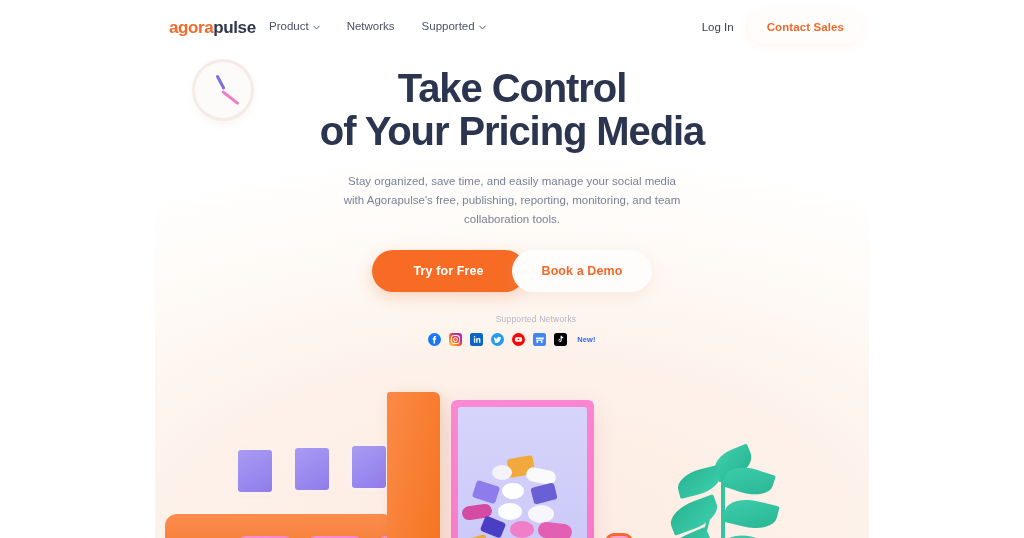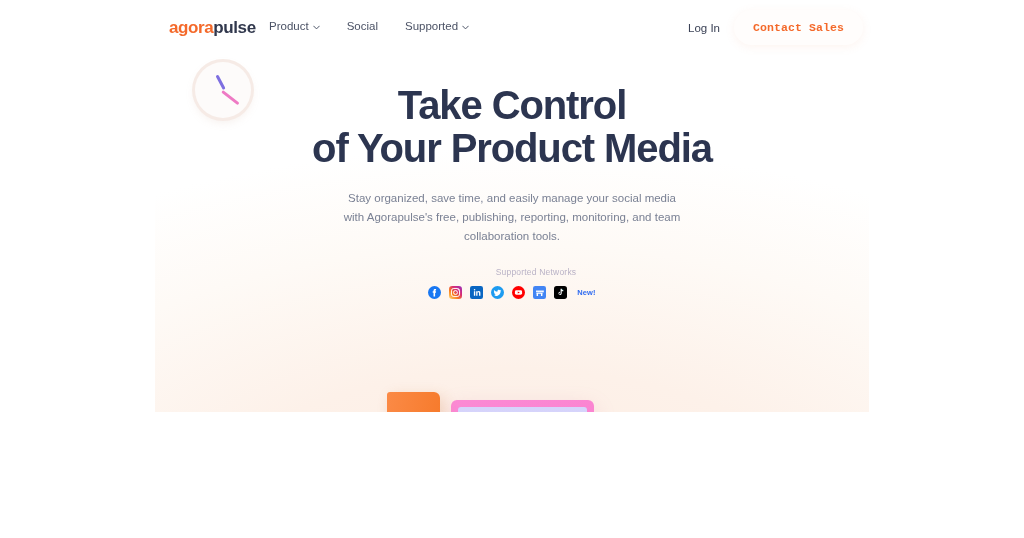--- a/index.html
+++ b/index.html
@@ -4,21 +4,21 @@
 <style>
   * { margin:0; padding:0; box-sizing:border-box; }
   html,body { width:1024px; height:538px; overflow:hidden; }
   body {
     font-family:"Liberation Sans", sans-serif;
     background:#ffffff;
     position:relative;
   }
 
   
-  .page { position:relative; width:1024px; height:412px; background:#fff; overflow:hidden;padding-left:32px; }
+  .page { position:relative; width:1024px; height:538px; background:#fff; overflow:hidden;padding-left:32px; }
 
   
   .hero-art {
     position:absolute; left:155px; top:44px; width:714px; height:494px;
     background:
       radial-gradient(ellipse 120% 90% at 50% 100%, #fdece2 0%, #fdf1e9 38%, #fefaf6 66%, rgba(255,255,255,0) 88%);
     overflow:hidden;
     pointer-events:none;
   }
   .art-inner { position:absolute; left:0; top:0; width:714px; height:494px; }
@@ -116,36 +116,36 @@
     font-size:11.5px; color:#4b5265; display:flex; align-items:flex-end; gap:4px;
     cursor:pointer; white-space:nowrap;
   }
   .chev { width:7px; height:7px; display:inline-block; position:relative; top:-1px; }
   .chev svg { display:block; }
 
   .nav-right { position:absolute; right:161px; top:10px; display:flex; align-items:center; gap:0; }
   .login {
     font-size:11.5px; color:#3b4256; padding:0 14px; cursor:pointer; white-space:nowrap;
   }
-  .btn { border:none; cursor:pointer; white-space:nowrap; font-family:Liberation Mono, monospace; }
+  .btn { border:none; cursor:pointer; white-space:nowrap; font-family:Liberation Sans, sans-serif; }
   .btn-ghost {
     background:#fffdfc; color:#f4692a; font-size:11.5px; font-weight:700;
     padding:11px 19px; border-radius:20px; letter-spacing:.1px;
     box-shadow:0 2px 10px rgba(240,150,110,.10);
   }
   .btn-primary {
     background:#f76b24; color:#fff; font-size:11.5px; font-weight:700;
     padding:11px 20px; border-radius:20px; margin-left:9px; letter-spacing:.1px;
     box-shadow:0 3px 10px rgba(240,120,50,.25);
   }
 
   
   .hero { position:absolute; left:0; top:0; width:1024px; z-index:5; text-align:center; }
   .headline {
-    margin-top:84px; font-size:40px; line-height:1.08; font-weight:800;
+    margin-top:67px; font-size:40px; line-height:1.08; font-weight:800;
     color:#2c3550; letter-spacing:-1.1px;
   }
   .sub {
     margin:19px auto 0; width:340px; font-size:11.5px; line-height:1.62; color:#7a8194;
   }
   .cta-row {
     margin-top:22px; display:flex; justify-content:center; align-items:center; gap:0;
   }
   .btn-try {
     background:#f76b24; color:#fff; font-size:12.5px; font-weight:700;
@@ -242,21 +242,21 @@
     <nav class="nav">
       <div class="nav-item">
         <span>Product</span>
         <span class="chev">
           <svg width="7" height="7" viewBox="0 0 10 10">
               <path d="M1 3 L5 7 L9 3" stroke="#4b5265" stroke-width="1.4" fill="none" stroke-linecap="round" stroke-linejoin="round"></path>
             </svg>
         </span>
       </div>
       <div class="nav-item">
-        <span>Social</span>
+        <span>Networks</span>
       </div>
       <div class="nav-item">
         <span>Supported</span>
         <span class="chev">
           <svg width="7" height="7" viewBox="0 0 10 10">
               <path d="M1 3 L5 7 L9 3" stroke="#4b5265" stroke-width="1.4" fill="none" stroke-linecap="round" stroke-linejoin="round"></path>
             </svg>
         </span>
       </div>
     </nav>
@@ -264,25 +264,29 @@
     <div class="nav-right">
       <span class="login">Log In</span>
       <button class="btn btn-ghost">Contact Sales</button>
     </div>
   </div>
 
   <div class="hero">
 
     <h1 class="headline">
       <span>Take Control</span><br>
-      <span>of Your Product Media</span>
+      <span>of Your Pricing Media</span>
     </h1>
 
     <p class="sub">Stay organized, save time, and easily manage your social media with Agorapulse's free, publishing, reporting, monitoring, and team collaboration tools.</p>
 
+    <div class="cta-row">
+      <button class="btn btn-try">Try for Free</button>
+      <button class="btn btn-demo">Book a Demo</button>
+    </div>
 
 
     <div class="networks">
       <div class="net-label">Supported Networks</div>
       <div class="net-icons">
 
         <span>
           <svg width="13" height="13" viewBox="0 0 24 24">
               <circle cx="12" cy="12" r="12" fill="#1877F2"></circle>
               <path d="M15.2 12.3h-2.1v7h-2.9v-7H8.7V9.9h1.5V8.5c0-1.7.8-2.8 2.9-2.8h1.8v2.4h-1.1c-.6 0-.7.3-.7.8v1h1.8l-.2 2.4z" fill="#fff"></path>

